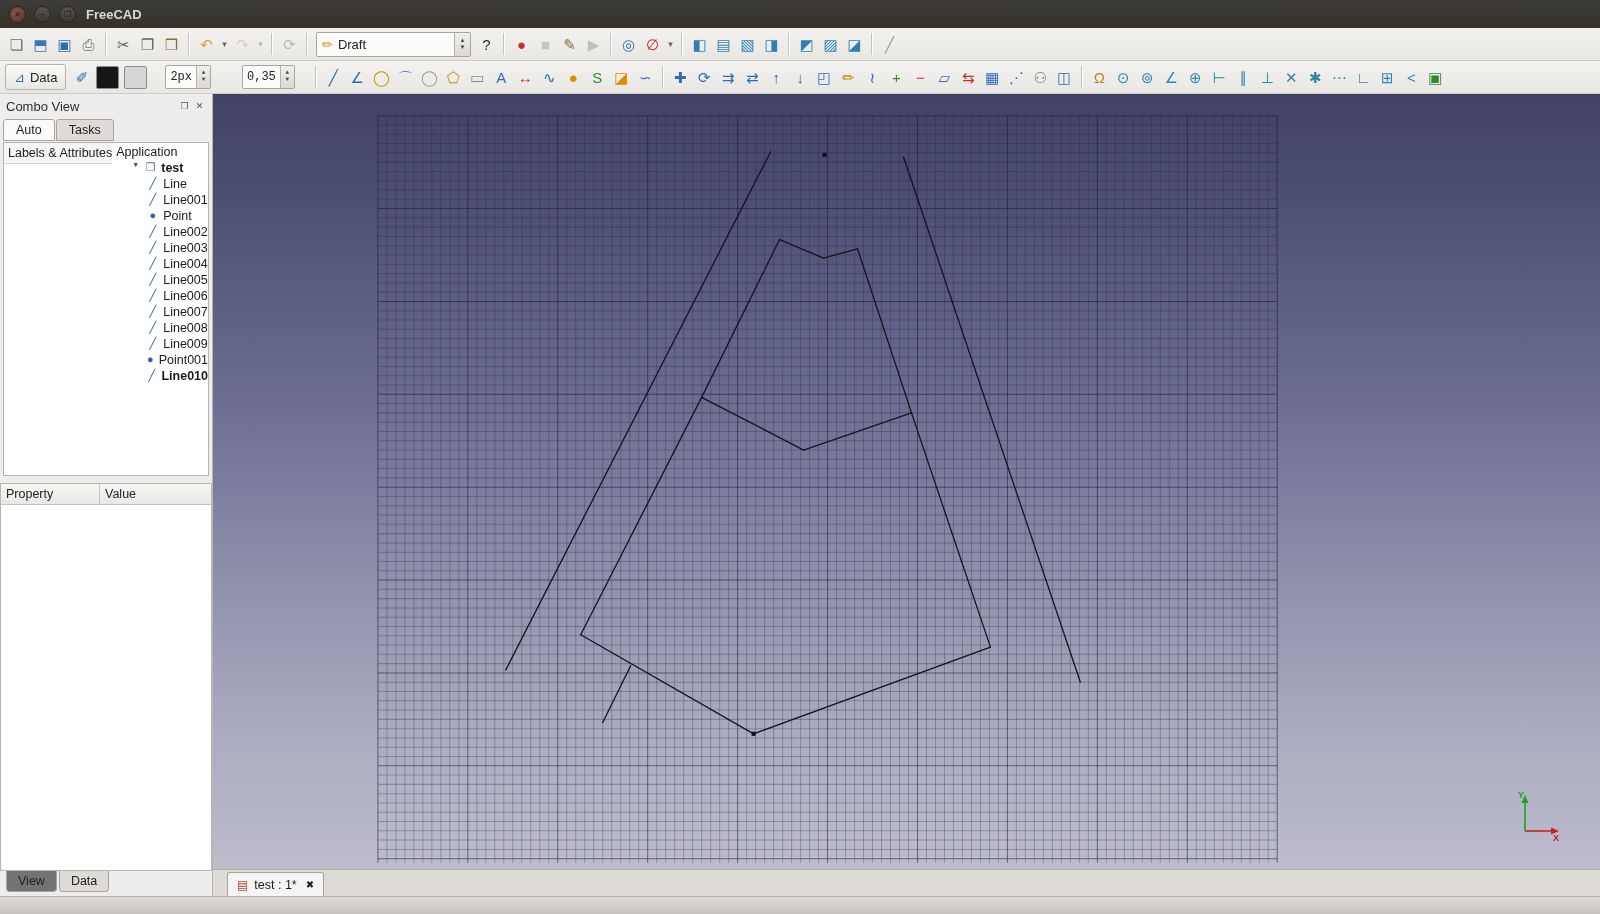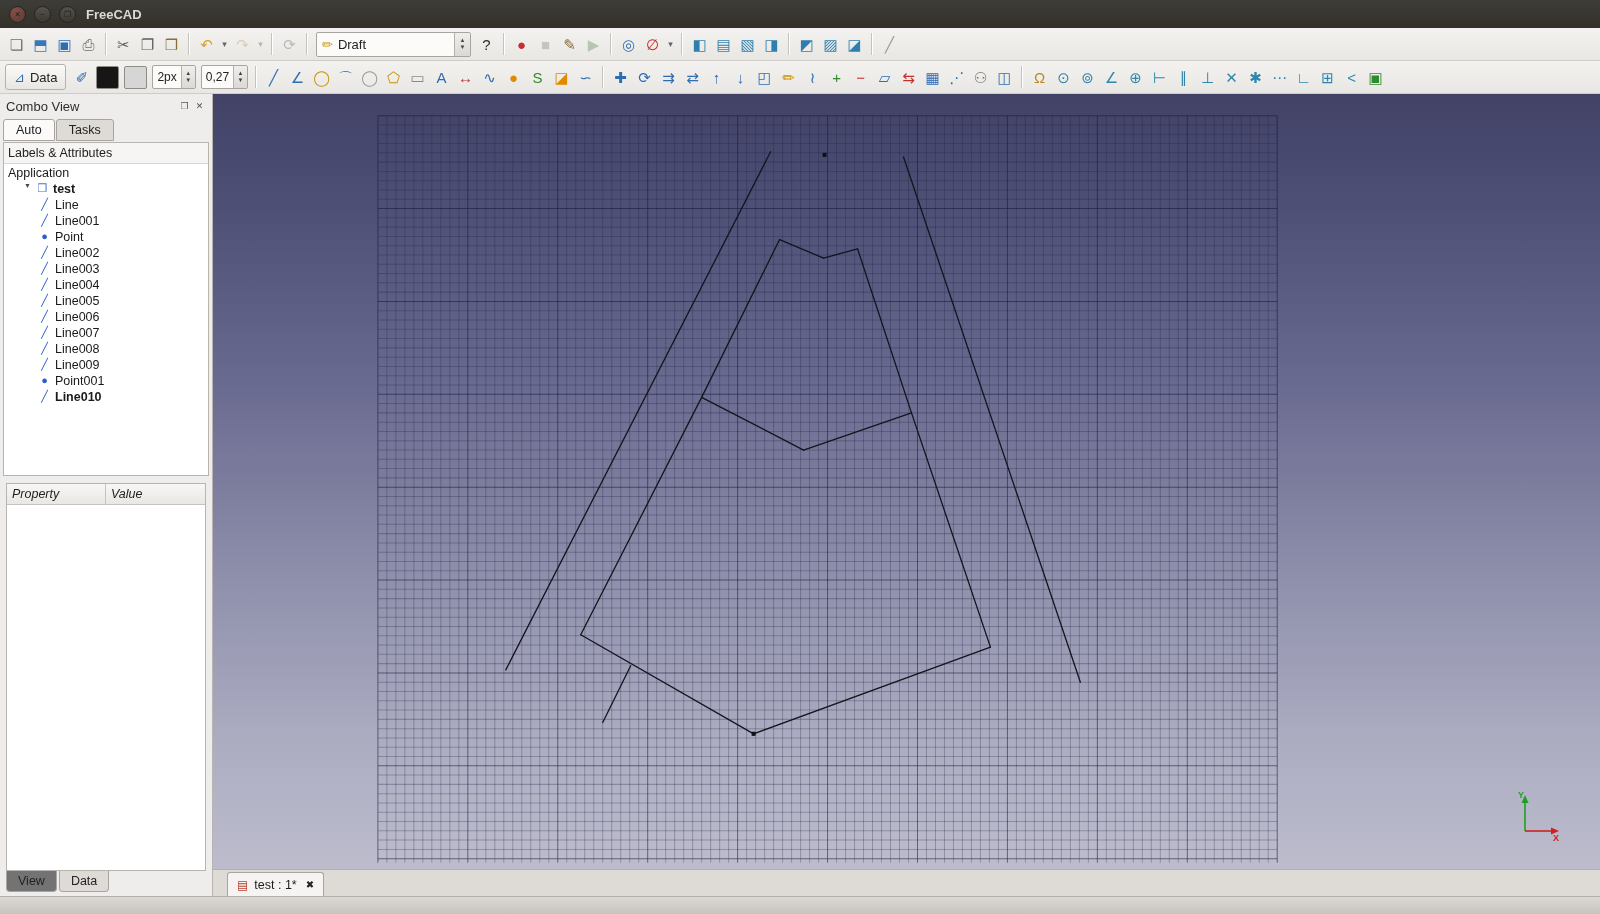--- a/index.html
+++ b/index.html
@@ -15,46 +15,46 @@
 
   
   .toolbar{height:32px;min-height:32px;display:flex;align-items:center;padding:0 5px;background:linear-gradient(#f3f2f0,#e9e7e3);border-bottom:1px solid #cfccc7;gap:1px;}
   .tbicon{width:23px;height:23px;display:flex;align-items:center;justify-content:center;font-size:15px;line-height:1;border-radius:2px;}
   .tbicon.narrow{width:11px;font-size:9px;}
   .tbicon.disabled{opacity:.4;filter:grayscale(55%);}
   .tbsep{width:0;height:22px;border-left:1px solid #c6c3be;border-right:1px solid #ffffff;margin:0 4px;}
   .wb-select{height:23px;min-width:148px;background:#fcfbfa;border:1px solid #a8a5a0;border-radius:2px;display:flex;align-items:center;padding-left:5px;gap:5px;font-size:13px;color:#222;margin:0 3px;}
   .wb-ico{font-size:13px;}
   .wb-arrows{margin-left:auto;width:15px;align-self:stretch;background:linear-gradient(#f0eeeb,#dcd9d4);border-left:1px solid #b5b2ad;display:flex;flex-direction:column;align-items:center;justify-content:center;font-size:6px;color:#444;line-height:1.1;}
-  .spinbox{height:22px;background:#fcfbfa;border:1px solid #a8a5a0;border-radius:2px;display:flex;align-items:center;margin:0 2px;font-size:12px;color:#222;}
+  .spinbox{height:22px;background:#fcfbfa;border:1px solid #a8a5a0;border-radius:2px;display:flex;align-items:center;margin:0 15px;font-size:12px;color:#222;font-family:Liberation Mono, monospace;}
   .spin-val{padding:0 4px;}
   .spin-arrows{width:13px;align-self:stretch;background:linear-gradient(#f0eeeb,#dcd9d4);border-left:1px solid #b5b2ad;display:flex;flex-direction:column;align-items:center;justify-content:center;font-size:6px;color:#444;line-height:1.1;}
   .tool-button{height:24px;display:flex;align-items:center;gap:5px;padding:0 8px;border:1px solid #b5b2ad;border-radius:3px;background:linear-gradient(#fbfaf8,#e8e6e2);font-size:13px;color:#222;margin-right:3px;}
   .swatch{width:21px;height:21px;border:1px solid #8f8c87;border-radius:2px;margin:0 2px;}
 
   
   .main{flex:1;display:flex;min-height:0;}
 
   
   .combo{width:212px;min-width:212px;background:#efedeb;border-right:1px solid #b8b5b0;display:flex;flex-direction:column;}
   .combo-header{height:24px;min-height:24px;display:flex;align-items:center;padding:0 5px 0 6px;font-size:13px;color:#2e2e2e;}
   .combo-btn{width:15px;height:15px;display:flex;align-items:center;justify-content:center;font-size:9px;color:#555;}
   .combo-btn.first{margin-left:auto;}
   .combo-tabs{height:23px;min-height:23px;display:flex;align-items:flex-end;padding-left:3px;}
   .qtab{height:20px;padding:0 12px;font-size:12.5px;color:#222;border:1px solid #a8a5a0;border-radius:3px 3px 0 0;background:#dedbd7;display:flex;align-items:center;margin-right:1px;}
   .qtab.active{background:#fbfaf9;}
-  .tree-widget{height:332px;min-height:332px;margin:1px 3px 0 3px;border:1px solid #b8b5b0;background:#ffffff;display:flex;flex-direction:column;}
+  .tree-widget{height:332px;min-height:332px;margin:1px 3px 0 3px;border:1px solid #b8b5b0;background:#ffffff;display:flex;flex-direction:row;}
   .tree-header{height:20px;min-height:20px;line-height:20px;background:#f6f5f3;border-bottom:1px solid #d8d5d0;font-size:12.5px;padding-left:4px;color:#222;}
   .tree-body{flex:1;overflow:hidden;padding-top:2px;}
   .tree-row{height:16px;display:flex;align-items:flex-start;gap:4px;font-size:12.5px;color:#1a1a1a;white-space:nowrap;}
   .tree-row.bold{font-weight:bold;}
   .expander{font-size:7px;color:#4a4a4a;width:9px;text-align:center;}
   .ticon{font-size:11px;width:13px;text-align:center;}
   .vsplitter{height:7px;min-height:7px;}
-  .prop-widget{flex:1;margin:0 6px;border:1px solid #b8b5b0;background:#fff;display:flex;flex-direction:column;min-height:0;font-style:italic;}
+  .prop-widget{flex:1;margin:0 0;border:1px solid #b8b5b0;background:#fff;display:flex;flex-direction:column;min-height:0;}
   .prop-header{display:flex;}
   .prop-col{height:20px;line-height:20px;font-size:12.5px;color:#222;padding:0 5px;background:linear-gradient(#f8f7f5,#e9e7e3);border-right:1px solid #c6c3bf;border-bottom:1px solid #c6c3bf;}
   .prop-col.c1{width:88px;min-width:88px;}
   .prop-col.c2{flex:1;border-right:none;}
   .prop-body{flex:1;background:#fff;}
   .south-tabs{height:25px;min-height:25px;display:flex;align-items:flex-start;padding-left:6px;gap:2px;background:#efedeb;}
   .stab{height:20px;padding:0 11px;font-size:12.5px;color:#222;border:1px solid #a8a5a0;border-top:none;border-radius:0 0 4px 4px;background:#dedbd7;display:flex;align-items:center;}
   .stab.active{background:#737373;}
 
   
@@ -147,21 +147,21 @@
       <div class="swatch" style="background: rgb(22, 22, 22);"></div>
       <div class="swatch" style="background: rgb(214, 214, 214);"></div>
       <div class="spinbox">
         <span class="spin-val">2px</span>
         <div class="spin-arrows">
           <span>▲</span>
           <span>▼</span>
         </div>
       </div>
       <div class="spinbox">
-        <span class="spin-val">0,27</span>
+        <span class="spin-val">0,35</span>
         <div class="spin-arrows">
           <span>▲</span>
           <span>▼</span>
         </div>
       </div>
       <div class="tbsep"></div>
       <div class="tbicon" style="color: rgb(47, 109, 179);">╱</div>
       <div class="tbicon" style="color: rgb(47, 109, 179);">∠</div>
       <div class="tbicon" style="color: rgb(201, 147, 10);">◯</div>
       <div class="tbicon" style="color: rgb(47, 109, 179);">⌒</div>

